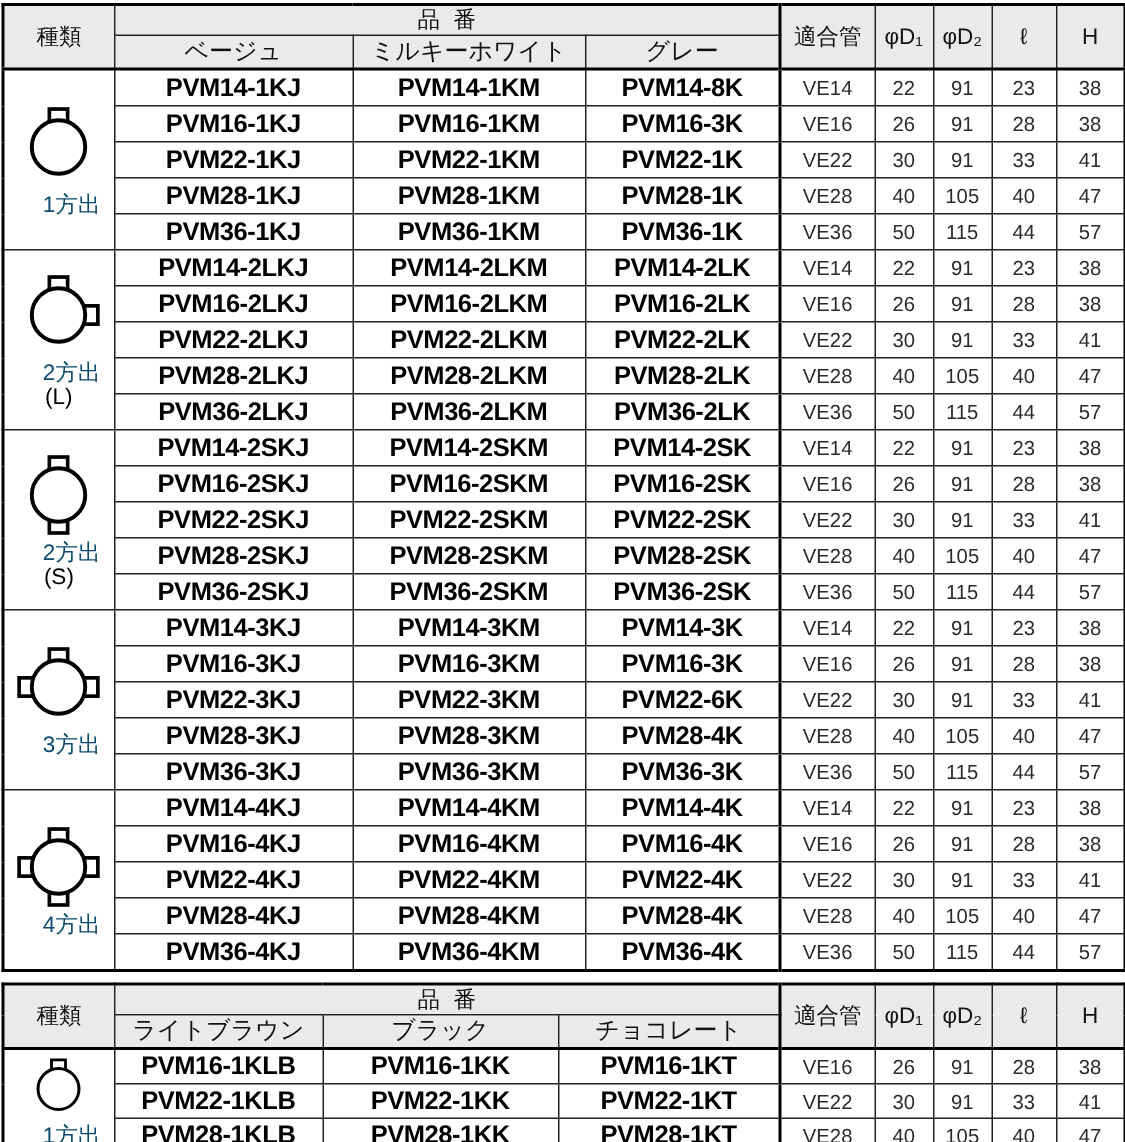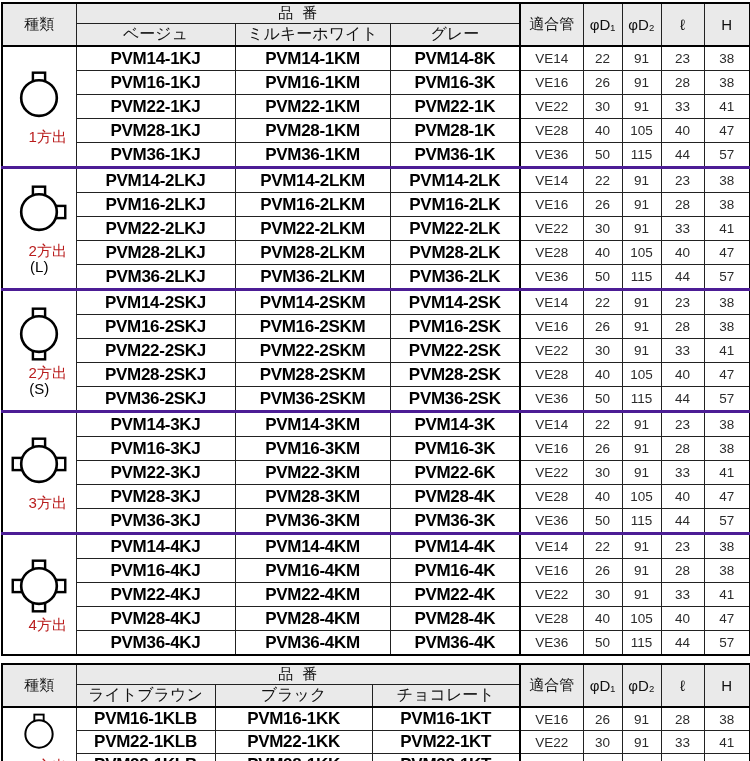--- a/index.html
+++ b/index.html
@@ -10,28 +10,28 @@
   thead th{background:#eaeaea;font-weight:normal;color:#111;}
   thead{border-bottom:2px solid #000;}
   tr.h1 th{font-size:15px;height:19px;}
   tr.h2 th{font-size:16px;height:17px;}
   .partno-h{letter-spacing:9px;text-indent:9px;font-family:Liberation Serif, serif;}
   .pipe-col-border{border-left:2px solid #000;}
   tbody td{height:23px;}
   .t2 tbody td{height:22px;}
   td.code{font-weight:bold;font-size:17px;color:#000;letter-spacing:-0.3px;}
   td.pipe,td.num{font-size:13.5px;color:#2b2b2b;}
-  tr.group-start td{border-top:3px solid #4c1d95;}
+  tr.group-start td{border-top:1px solid #4c1d95;}
   td.type-cell{background:#fff;}
   .icon{line-height:0;}
   .fit-icon{display:block;margin:0 auto;width:60px;height:60px;}
   .t2 .fit-icon{width:46px;height:46px;}
   .fit-icon rect{fill:#fff;stroke:#000;stroke-width:2.6;}
   .fit-icon circle{fill:#fff;stroke:#000;stroke-width:2.8;}
-  .type-label{font-size:15px;line-height:17px;color:#b91c1c;padding-left:17px;}
+  .type-label{font-size:15px;line-height:17px;color:#0c4a6e;padding-left:17px;}
   .type-sub{font-size:15px;line-height:16px;color:#000;}
   .type-sub:empty{display:none;}
   .table-gap{height:7px;}
 </style>
 </head>
 <body>
 
 <div class="page">
 
   <table class="t1">

